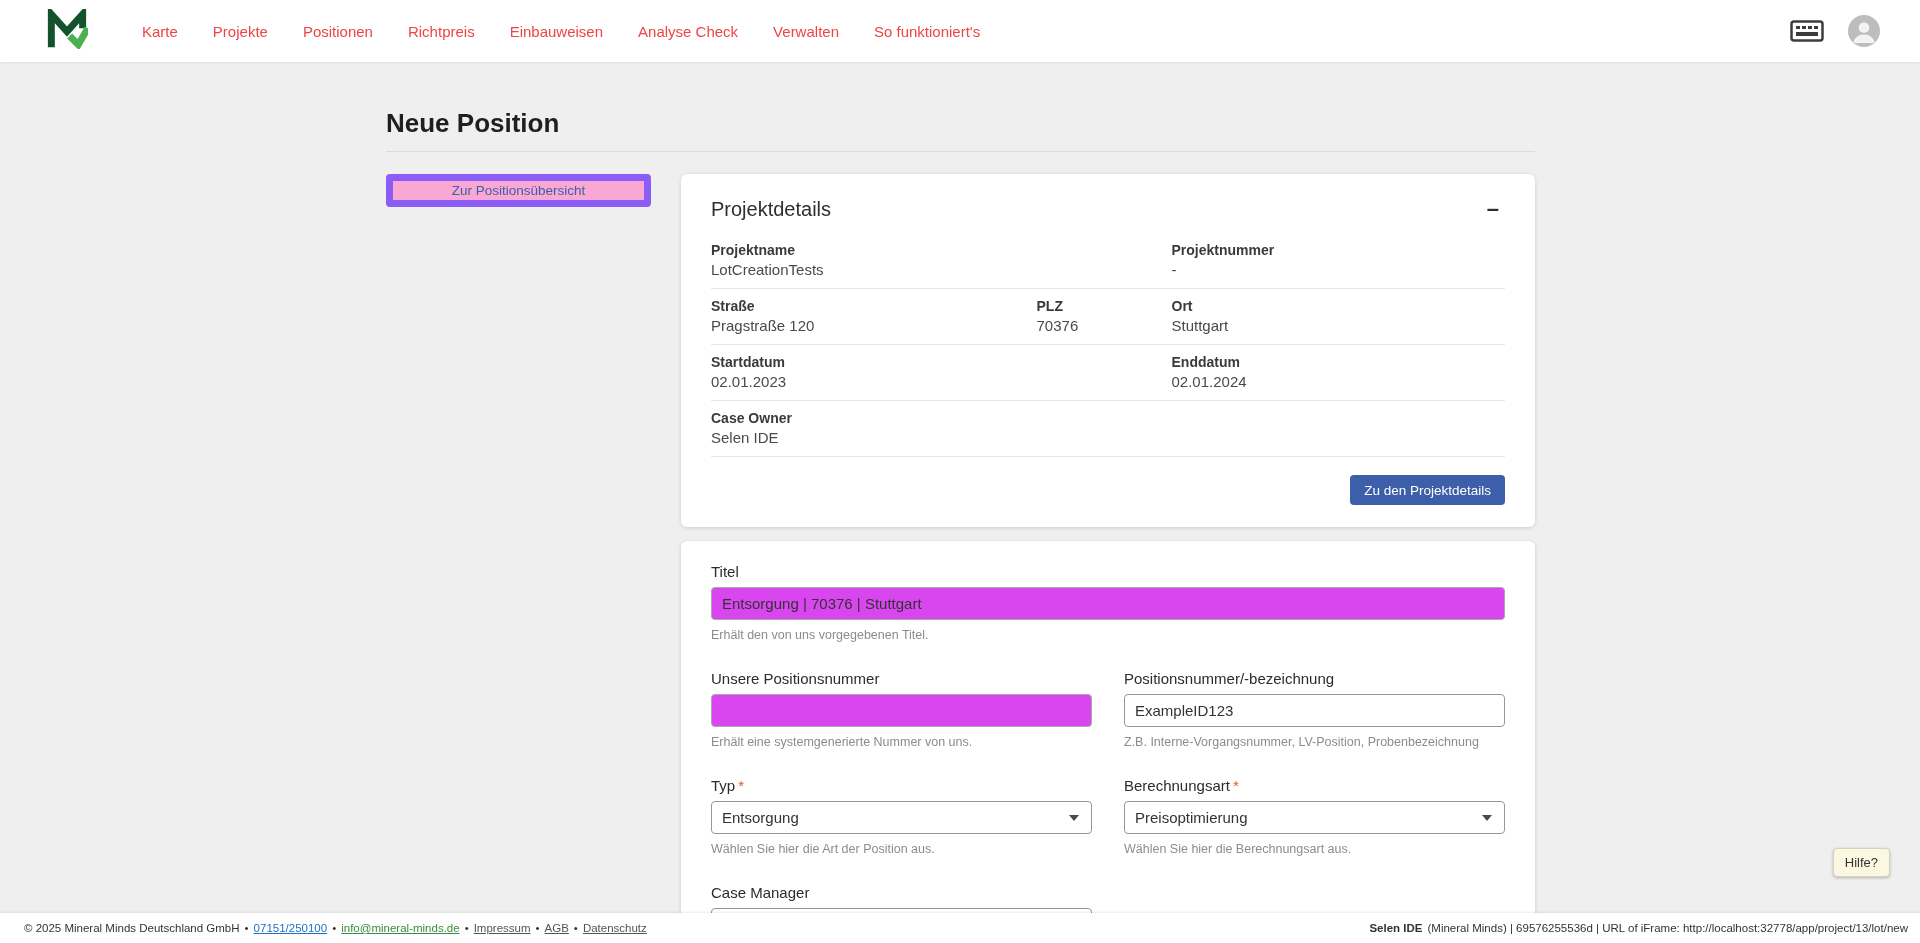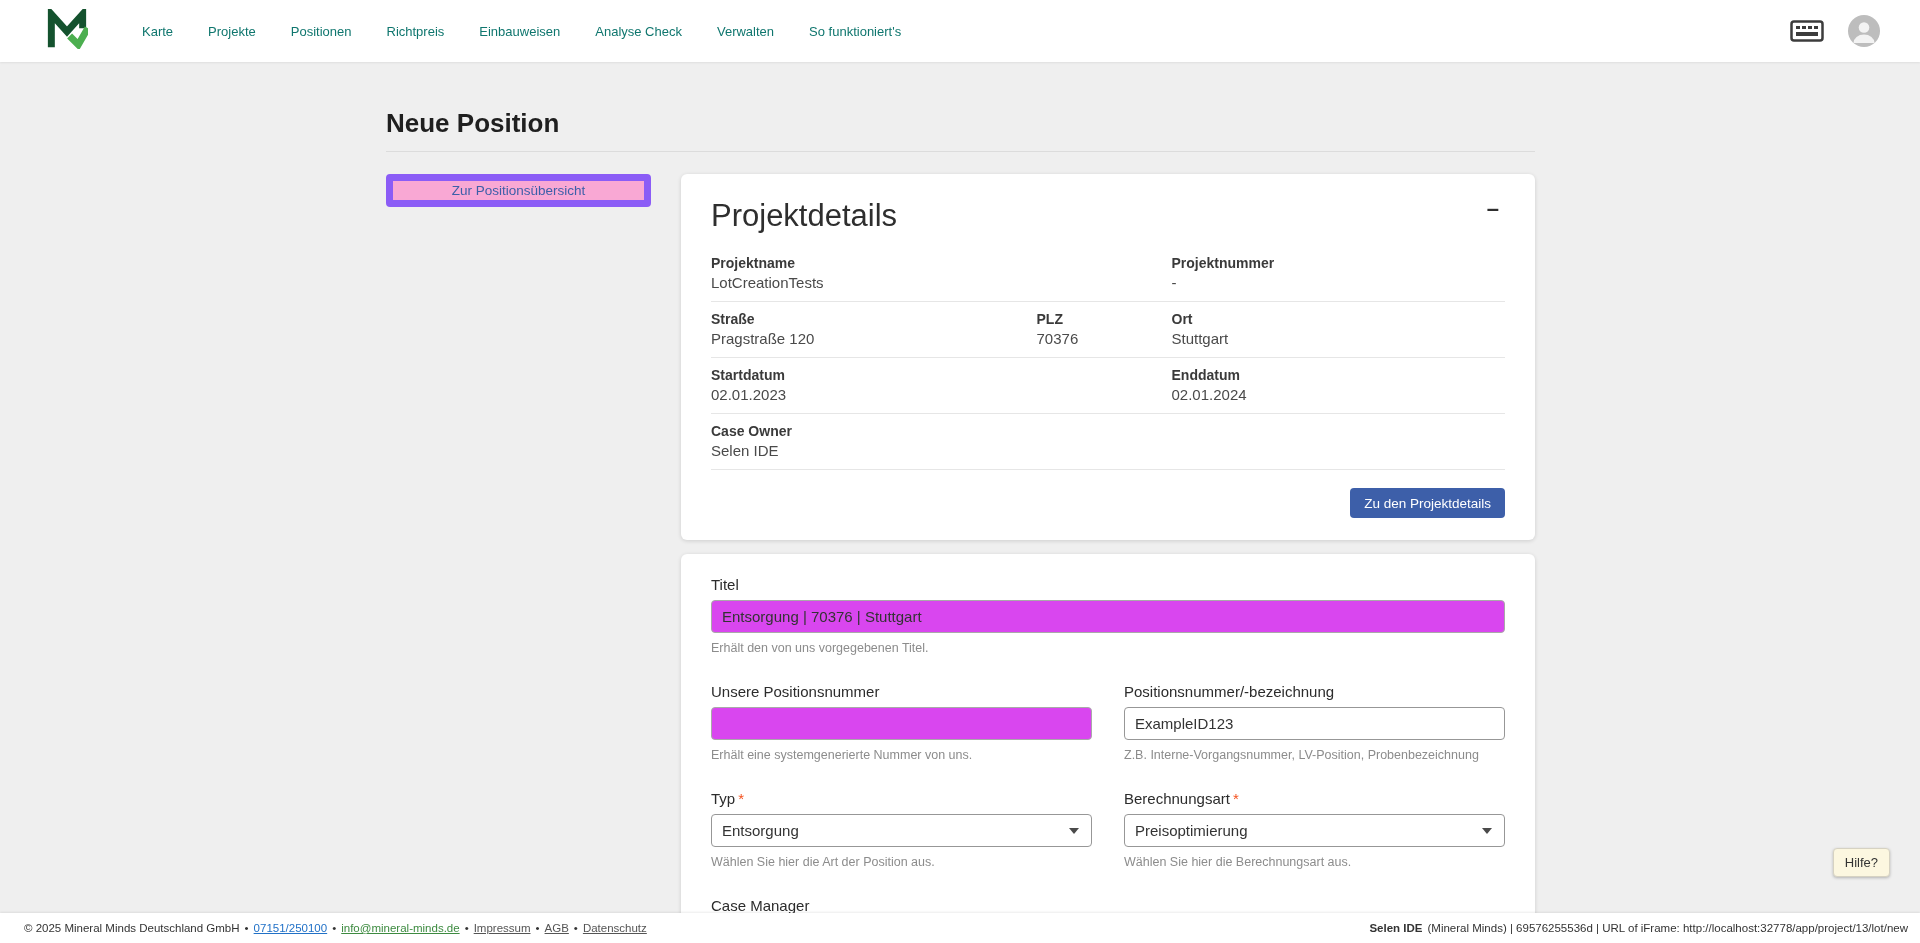--- a/index.html
+++ b/index.html
@@ -11,21 +11,21 @@
 
   
   .topbar {
     height:62px; background:#ffffff; display:flex; align-items:center;
     padding:0 40px 0 46px; box-shadow:0 1px 2px rgba(0,0,0,.07);
     position:relative; z-index:5;
   }
   .logo { margin-right:54px; display:flex; align-items:center; cursor:pointer; }
   .main-nav { display:flex; gap:35px; align-items:center; }
   .main-nav a {
-    font-size:13px; color:#0f766e; text-decoration:none; cursor:pointer; white-space:nowrap;
+    font-size:15px; color:#ef4444; text-decoration:none; cursor:pointer; white-space:nowrap;
   }
   .topbar-right { margin-left:auto; display:flex; align-items:center; gap:24px; }
   .icon-btn { background:none; border:none; padding:0; cursor:pointer; display:flex; align-items:center; }
 
   
   .container { margin-left:386px; width:1149px; padding-top:46px; }
   .page-title { font-size:26px; font-weight:700; color:#1f1f1f; margin:0 0 12px; }
   .title-divider { border:none; border-top:1px solid #dcdcdc; margin:0 0 22px; }
   .content-row { display:flex; align-items:flex-start; gap:30px; }
   .left-col { flex:0 0 265px; }
@@ -33,21 +33,21 @@
     width:100%; height:33px; background:#f9a8d4; color:#3d5fa9;
     border:7px solid #8b5cf6; border-radius:4px; font-size:13.5px; cursor:pointer;
     font-family:inherit;
   }
   .right-col { flex:1; display:flex; flex-direction:column; gap:14px; }
   .card { background:#fff; border-radius:6px; box-shadow:0 1px 4px rgba(0,0,0,.14); }
 
   
   .card-pd { padding:24px 30px 22px; }
   .pd-header { display:flex; justify-content:space-between; align-items:flex-start; }
-  .pd-title { font-size:31px; font-weight:400; color:#2e2e2e; }
+  .pd-title { font-size:20px; font-weight:400; color:#2e2e2e; }
   .collapse-btn {
     background:none; border:none; font-size:22px; line-height:1; color:#2e2e2e;
     cursor:pointer; font-weight:700; padding:0 6px; font-family:inherit;
   }
   .pd-table { margin-top:12px; }
   .pd-row {
     display:grid; grid-template-columns:41% 17% 42%;
     border-bottom:1px solid #e6e6e6; padding:9px 0 10px;
   }
   .pd-cell .lbl { font-size:14px; font-weight:700; color:#3a3a3a; margin-bottom:3px; }

